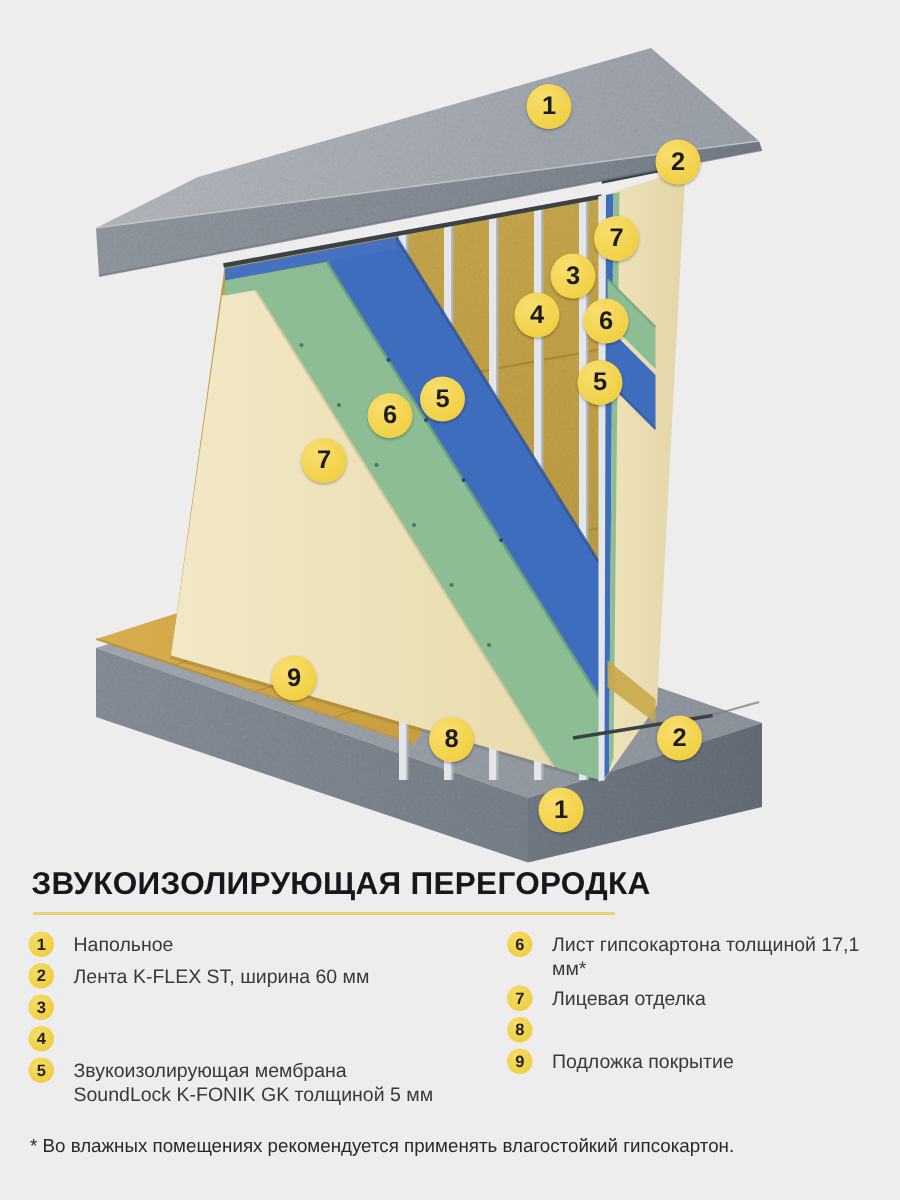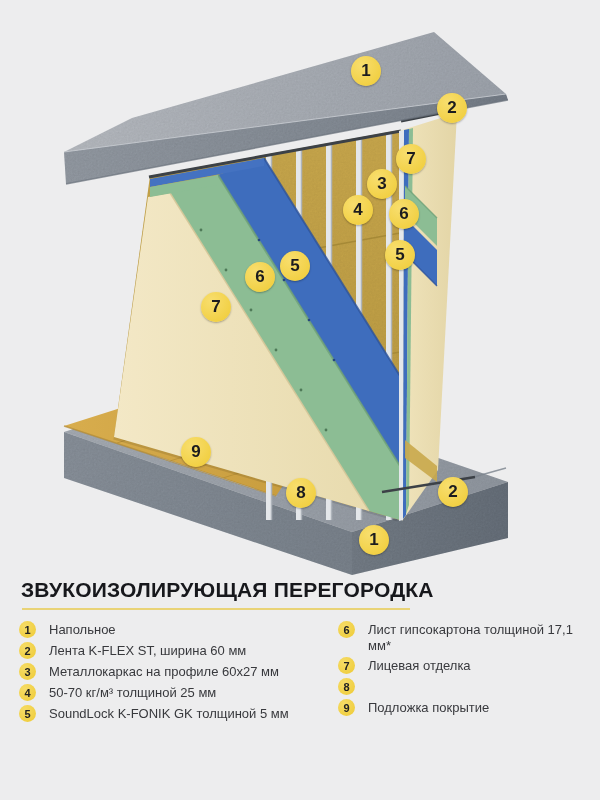--- a/index.html
+++ b/index.html
@@ -215,33 +215,30 @@
         </div>
       </div>
       <div class="legend-item">
         <div class="legend-badge">2</div>
         <div class="legend-text">
           <div>Лента K-FLEX ST, ширина 60 мм</div>
         </div>
       </div>
       <div class="legend-item">
         <div class="legend-badge">3</div>
-        <div class="legend-text">
-          <div>Металлокаркас на профиле 60х27 мм</div>
-        </div>
       </div>
       <div class="legend-item">
         <div class="legend-badge">4</div>
         <div class="legend-text">
-          <div>50-70 кг/м³ толщиной 25 мм</div>
         </div>
       </div>
       <div class="legend-item">
         <div class="legend-badge">5</div>
         <div class="legend-text">
+          <div>Звукоизолирующая мембрана</div>
           <div>SoundLock K-FONIK GK толщиной 5 мм</div>
         </div>
       </div>
     </div>
   <div id="legend-col-right" class="legend-col">
       <div class="legend-item">
         <div class="legend-badge">6</div>
         <div class="legend-text">
           <div>Лист гипсокартона толщиной 17,1 мм*</div>
         </div>
@@ -256,13 +253,14 @@
         <div class="legend-badge">8</div>
       </div>
       <div class="legend-item">
         <div class="legend-badge">9</div>
         <div class="legend-text">
           <div>Подложка покрытие</div>
         </div>
       </div>
     </div>
 
+  <div id="footnote">* Во влажных помещениях рекомендуется применять влагостойкий гипсокартон.</div>
 </div>
 
 </body></html>

